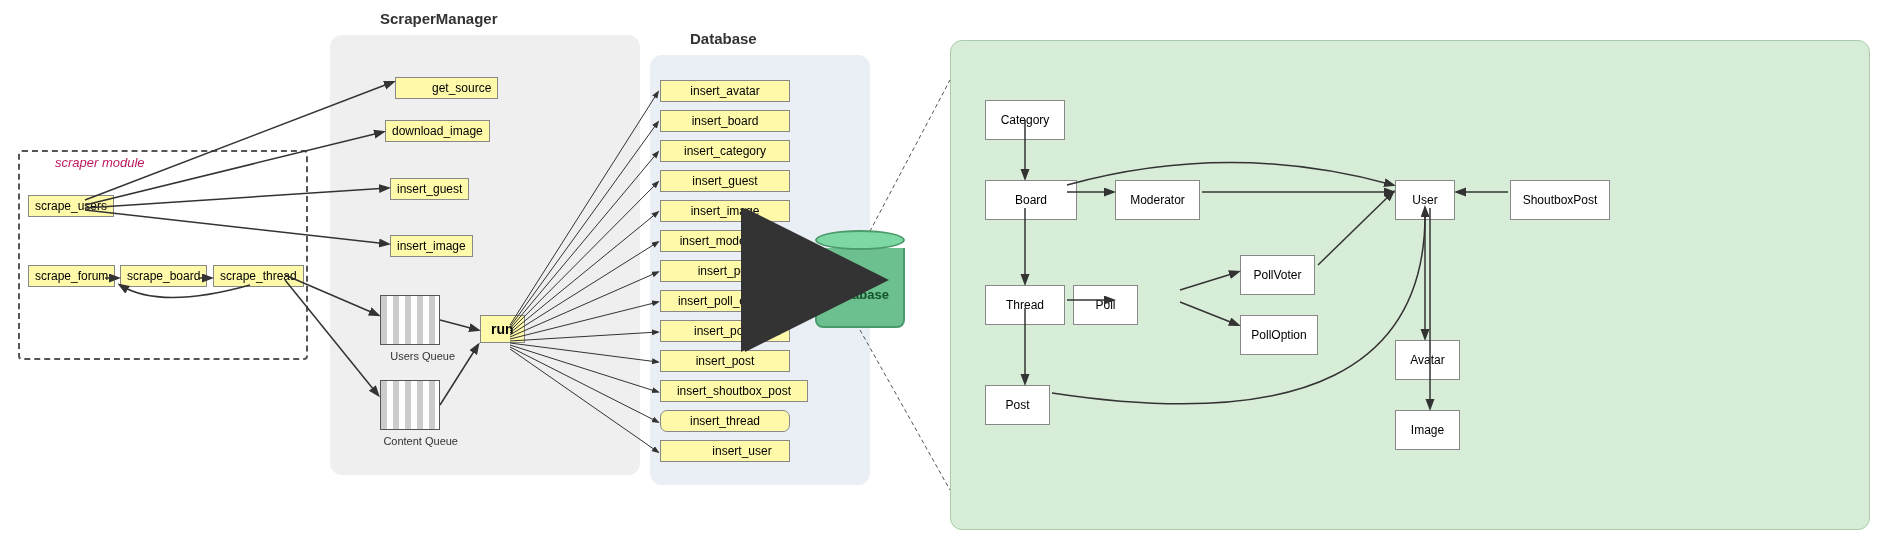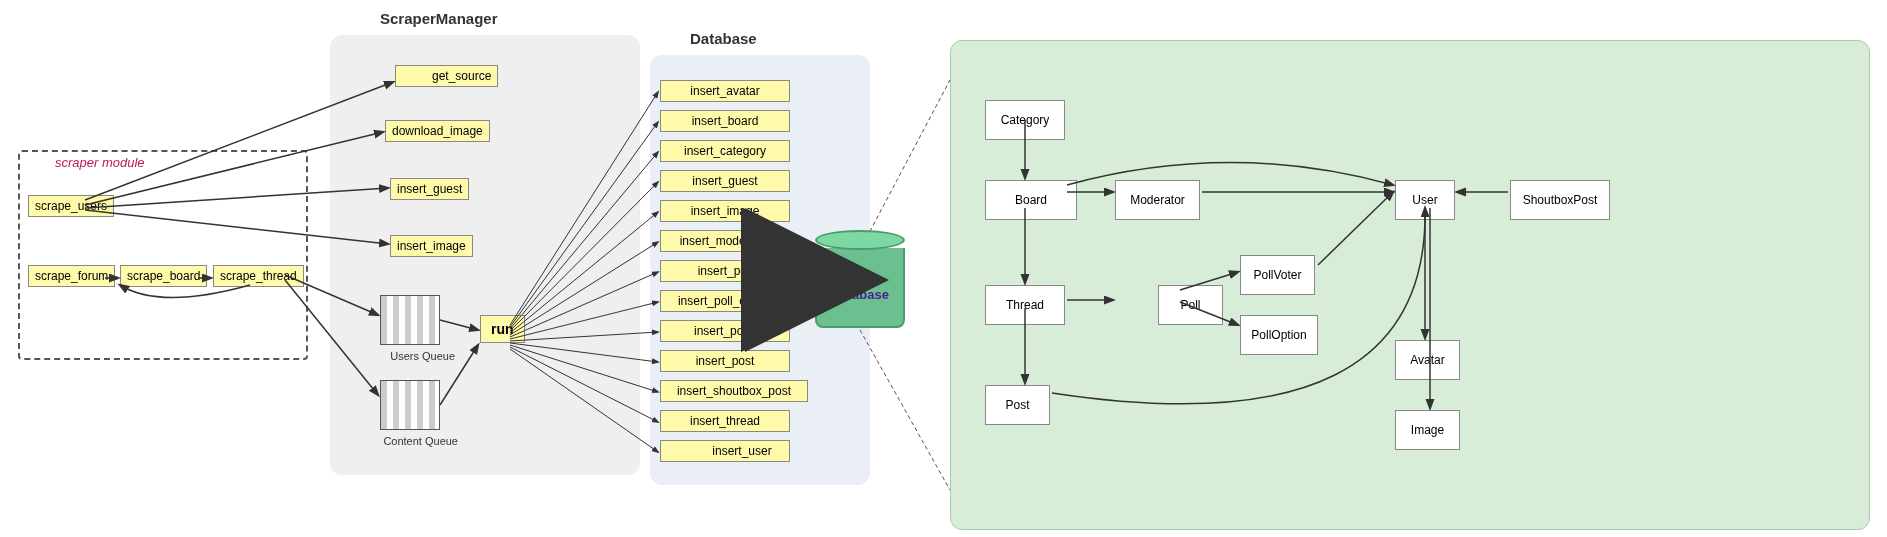--- a/index.html
+++ b/index.html
@@ -124,21 +124,21 @@
       width: 90px;
       height: 80px;
       background: #6cbf8f;
       border-radius: 0 0 8px 8px;
       border: 2px solid #4a9a6a;
       border-top: none;
       display: flex;
       align-items: center;
       justify-content: center;
       flex-direction: column;
-      color: #4c1d95;
+      color: #14532d;
       font-weight: bold;
       font-size: 13px;
       text-align: center;
     }
 
     .cylinder-top {
       width: 90px;
       height: 20px;
       background: #7ed8a4;
       border-radius: 50%;
@@ -188,21 +188,21 @@
   <div class="section-database-label" style="left:690px; top:30px;">Database</div>
 
   <div class="ybox" style="left:28px; top:195px;">scrape_users</div>
 
   <div class="ybox" style="left:28px; top:265px;">scrape_forum</div>
 
   <div class="ybox" style="left:120px; top:265px;">scrape_board</div>
 
   <div class="ybox" style="left:213px; top:265px;">scrape_thread</div>
 
-  <div class="ybox" style="left:395px; top:65px;padding-left:36px;">get_source</div>
+  <div class="ybox" style="left:395px; top:77px;padding-left:36px;">get_source</div>
 
   <div class="ybox" style="left:385px; top:120px;">download_image</div>
 
   <div class="ybox" style="left:390px; top:178px;">insert_guest</div>
 
   <div class="ybox" style="left:390px; top:235px;">insert_image</div>
 
   <div class="queue-box" style="left:380px; top:295px;"></div>
   <div class="queue-label" style="left:365px; top:350px; width:90px;">Users Queue</div>
 
@@ -215,39 +215,39 @@
   <div class="ybox" style="left:660px; top:110px; width:130px;">insert_board</div>
   <div class="ybox" style="left:660px; top:140px; width:130px;">insert_category</div>
   <div class="ybox" style="left:660px; top:170px; width:130px;">insert_guest</div>
   <div class="ybox" style="left:660px; top:200px; width:130px;">insert_image</div>
   <div class="ybox" style="left:660px; top:230px; width:130px;">insert_moderator</div>
   <div class="ybox" style="left:660px; top:260px; width:130px;">insert_poll</div>
   <div class="ybox" style="left:660px; top:290px; width:130px;">insert_poll_option</div>
   <div class="ybox" style="left:660px; top:320px; width:130px;padding-left:32px;">insert_poll_voter</div>
   <div class="ybox" style="left:660px; top:350px; width:130px;">insert_post</div>
   <div class="ybox" style="left:660px; top:380px; width:148px;">insert_shoutbox_post</div>
-  <div class="ybox" style="left:660px; top:410px; width:130px;">insert_thread</div>
+  <div class="ybox" style="left:660px; top:410px; width:130px;border-radius:7px;">insert_thread</div>
   <div class="ybox" style="left:660px; top:440px; width:130px;padding-left:40px;">insert_user</div>
 
   <div class="sqlite-cylinder" style="left:815px; top:230px;">
     <div class="cylinder-top"></div>
     <div class="cylinder-body">
       <span>SQLite<br>Database</span>
     </div>
   </div>
 
   <div class="wbox" style="left:985px; top:100px; width:80px;">Category</div>
 
   <div class="wbox" style="left:985px; top:180px; width:92px;">Board</div>
 
   <div class="wbox" style="left:1115px; top:180px; width:85px;">Moderator</div>
 
   <div class="wbox" style="left:985px; top:285px; width:80px;">Thread</div>
 
-  <div class="wbox" style="left:1158px; top:285px; width:65px;">Poll</div>
+  <div class="wbox" style="left:1073px; top:285px; width:65px;">Poll</div>
 
   <div class="wbox" style="left:1240px; top:255px; width:75px;">PollVoter</div>
 
   <div class="wbox" style="left:1240px; top:315px; width:78px;">PollOption</div>
 
   <div class="wbox" style="left:985px; top:385px; width:65px;">Post</div>
 
   <div class="wbox" style="left:1395px; top:180px; width:60px;">User</div>
 
   <div class="wbox" style="left:1395px; top:340px; width:65px;">Avatar</div>

